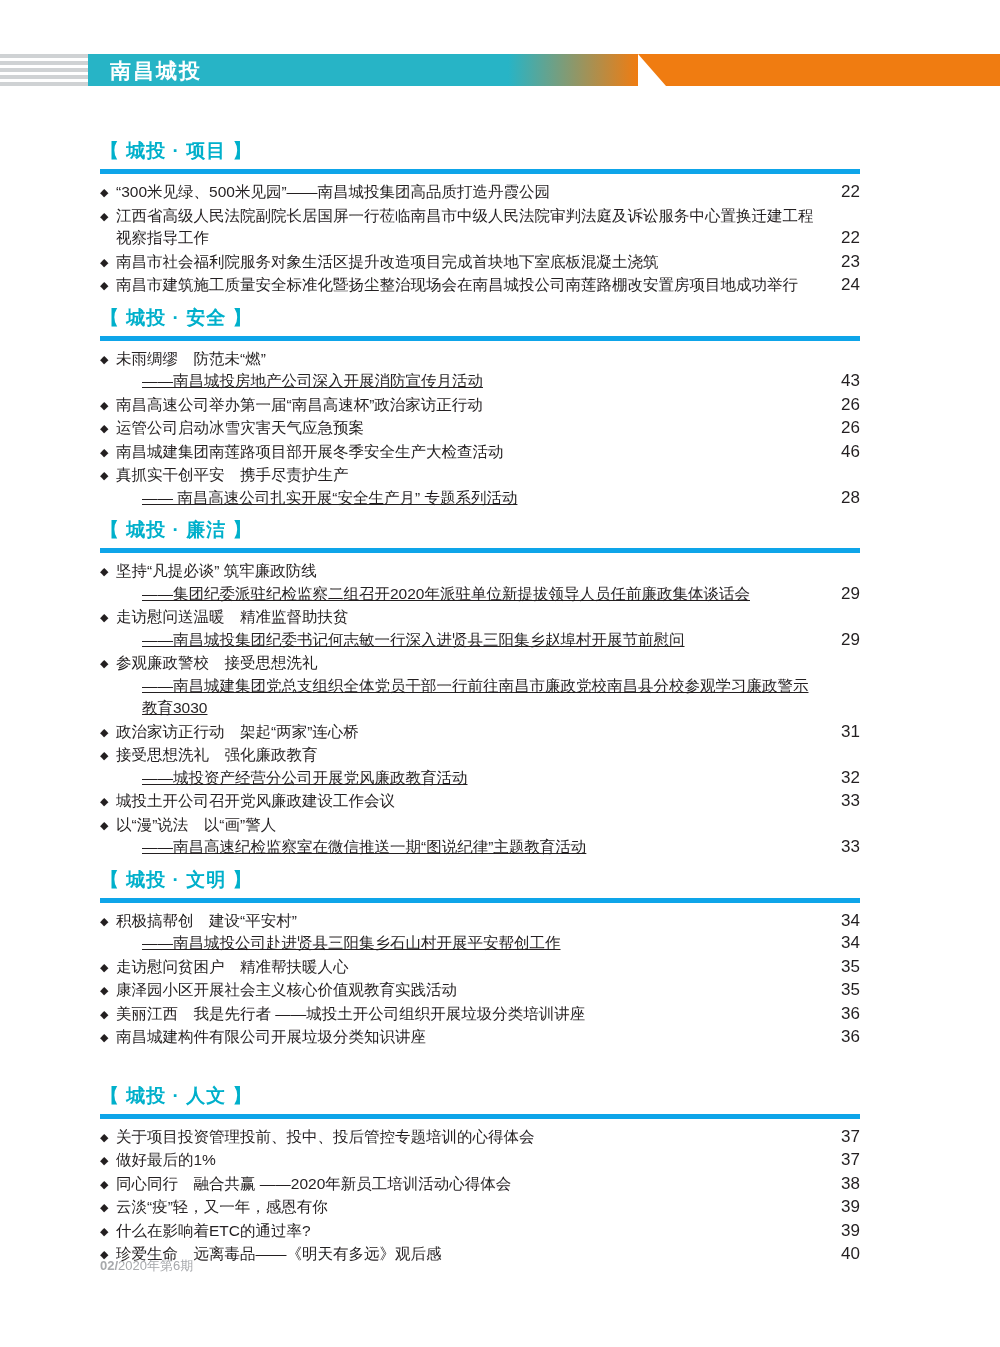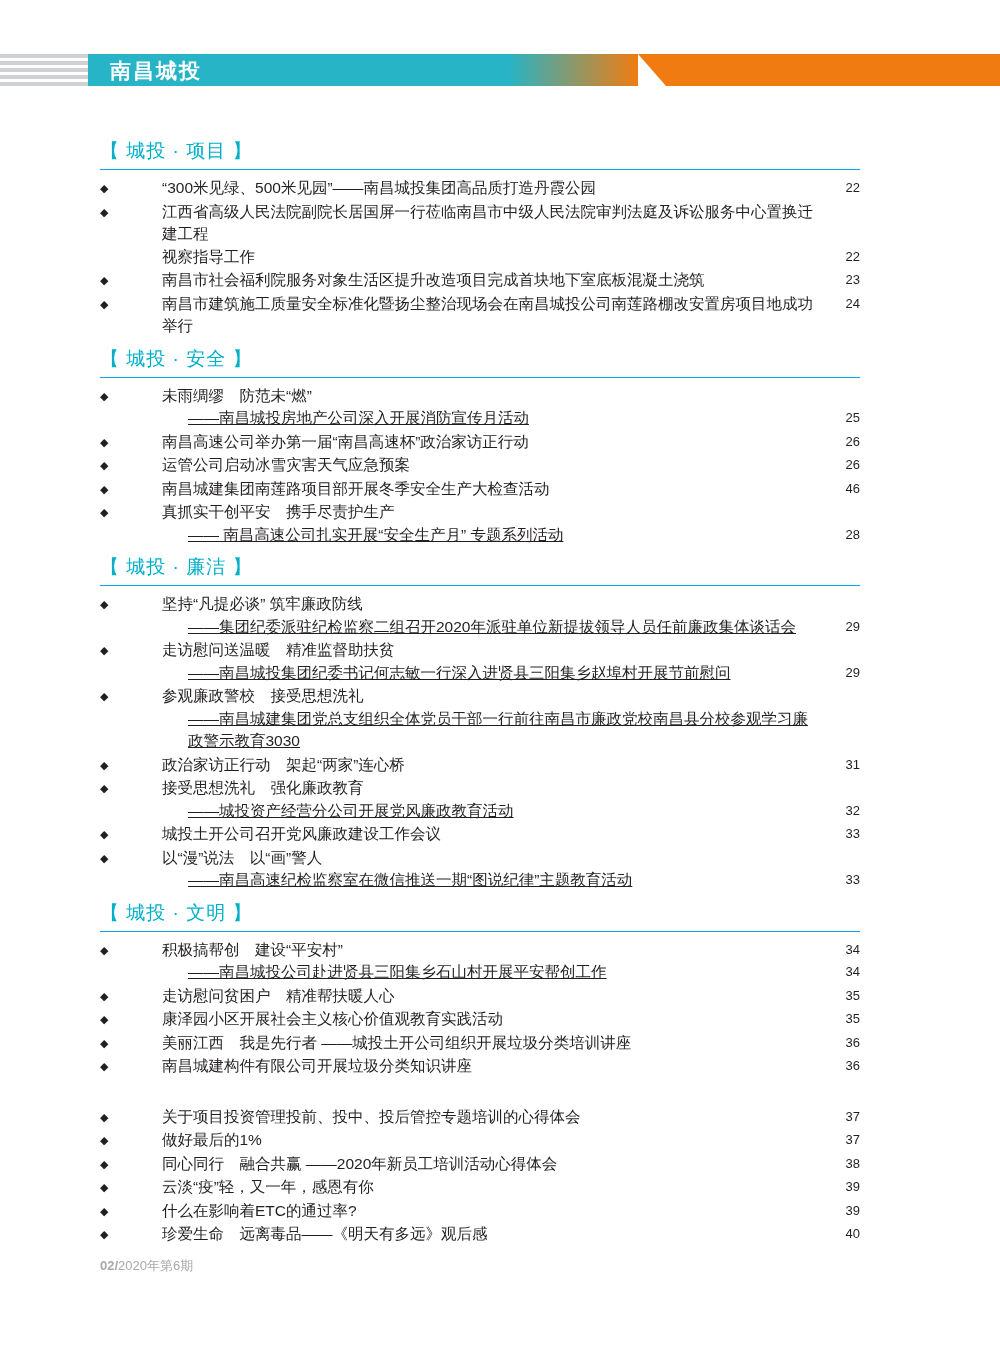--- a/index.html
+++ b/index.html
@@ -75,24 +75,24 @@
     left: 100px;
     top: 132px;
     width: 760px;
   }
 
   .section { margin-bottom: 2px; }
 
   .section-title {
     color: #00b0cb;
     font-size: 19px;
-    font-weight: normal;
+    font-weight: bold;
     letter-spacing: 1px;
     padding: 6px 0 5px 0;
-    border-bottom: 1px solid #0ea5e9;
+    border-bottom: 5px solid #0ea5e9;
     margin-bottom: 7px;
   }
 
   .entry {
     position: relative;
     padding-left: 16px;
     font-size: 15.5px;
     line-height: 22.5px;
     margin-bottom: 1px;
   }
@@ -101,30 +101,29 @@
     left: 0;
     top: 0;
     font-size: 11px;
     line-height: 22.5px;
     color: #231f20;
   }
   .line {
     position: relative;
     display: block;
     padding-right: 40px;
-    margin-left: 46px;
   }
   .line .txt { }
   .line .pg {
     position: absolute;
     right: 0;
     top: 0;
     width: 38px;
     text-align: right;
-    font-size: 13px;
+    font-size: 17px;
   }
   .line.indent { padding-left: 26px; text-decoration: underline; }
 
   .gap-lg { height: 26px; }
 
   
   .footer {
     position: absolute;
     left: 100px;
     bottom: 72px;
@@ -174,21 +173,21 @@
       <div class="entry">
         <span class="bullet">◆</span>
         <span class="line"><span class="txt">南昌市建筑施工质量安全标准化暨扬尘整治现场会在南昌城投公司南莲路棚改安置房项目地成功举行</span><span class="pg">24</span></span>
       </div>
     </div>
     <div class="section">
       <div class="section-title">【 城投 · 安全 】</div>
       <div class="entry">
         <span class="bullet">◆</span>
         <span class="line"><span class="txt">未雨绸缪　防范未“燃”</span><span class="pg"></span></span>
-        <span class="line indent"><span class="txt">——南昌城投房地产公司深入开展消防宣传月活动</span><span class="pg">25</span></span>
+        <span class="line indent"><span class="txt">——南昌城投房地产公司深入开展消防宣传月活动</span><span class="pg">43</span></span>
       </div>
       <div class="entry">
         <span class="bullet">◆</span>
         <span class="line"><span class="txt">南昌高速公司举办第一届“南昌高速杯”政治家访正行动</span><span class="pg">26</span></span>
       </div>
       <div class="entry">
         <span class="bullet">◆</span>
         <span class="line"><span class="txt">运管公司启动冰雪灾害天气应急预案</span><span class="pg">26</span></span>
       </div>
       <div class="entry">
@@ -256,20 +255,21 @@
         <span class="bullet">◆</span>
         <span class="line"><span class="txt">美丽江西　我是先行者 ——城投土开公司组织开展垃圾分类培训讲座</span><span class="pg">36</span></span>
       </div>
       <div class="entry">
         <span class="bullet">◆</span>
         <span class="line"><span class="txt">南昌城建构件有限公司开展垃圾分类知识讲座</span><span class="pg">36</span></span>
       </div>
     </div>
     <div class="gap-lg"></div>
     <div class="section">
+      <div class="section-title">【 城投 · 人文 】</div>
       <div class="entry">
         <span class="bullet">◆</span>
         <span class="line"><span class="txt">关于项目投资管理投前、投中、投后管控专题培训的心得体会</span><span class="pg">37</span></span>
       </div>
       <div class="entry">
         <span class="bullet">◆</span>
         <span class="line"><span class="txt">做好最后的1%</span><span class="pg">37</span></span>
       </div>
       <div class="entry">
         <span class="bullet">◆</span>

